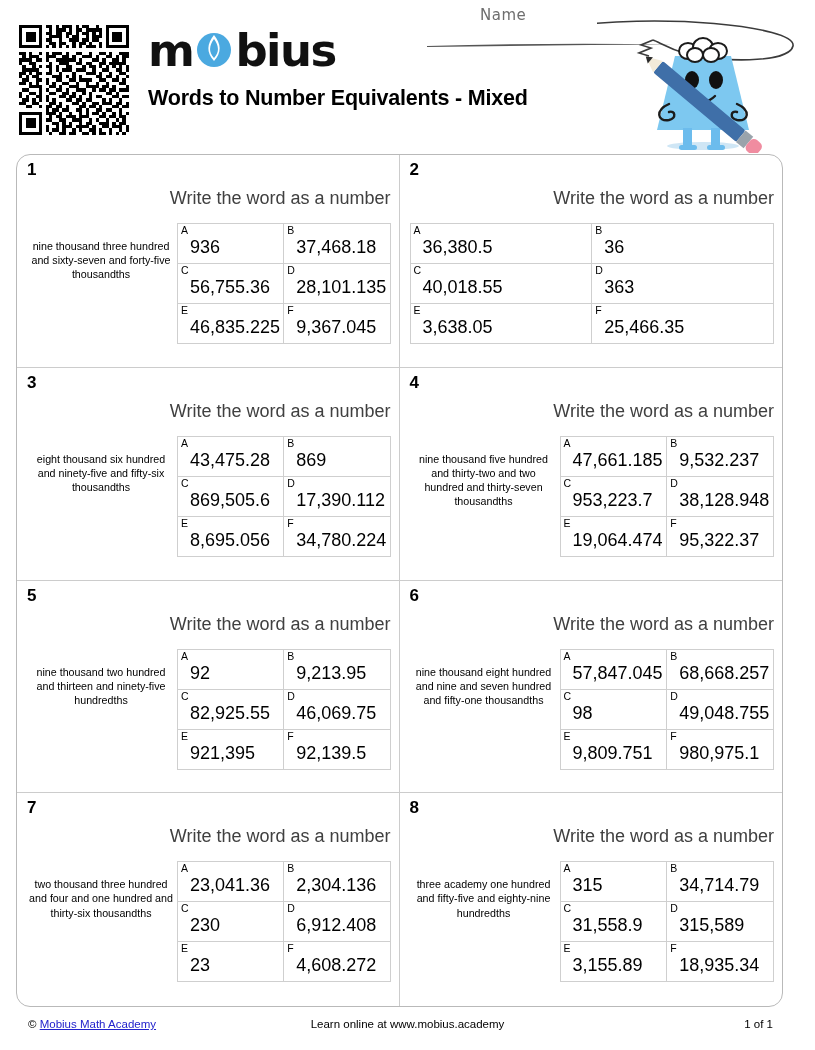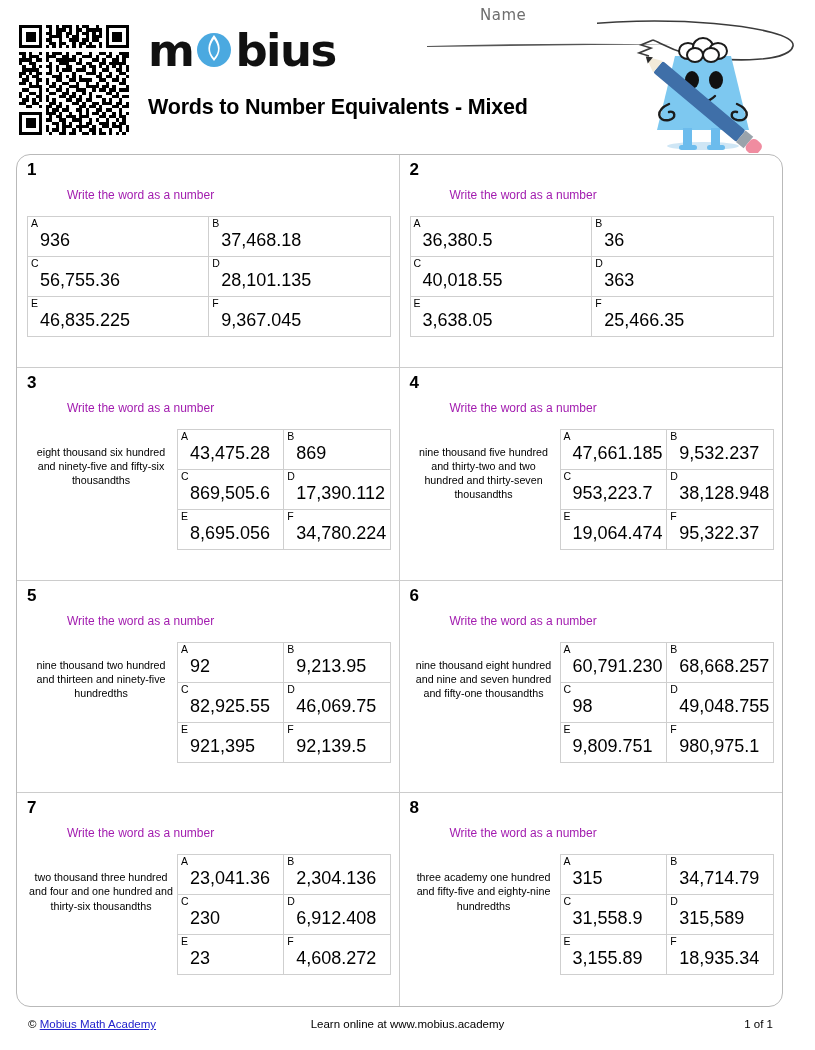--- a/index.html
+++ b/index.html
@@ -46,21 +46,21 @@
   .logo-o {
     display: inline-block;
     position: relative;
     width: 40px; height: 40px;
     vertical-align: -6px;
     margin: 0 1px;
   }
   .logo-o svg { display:block; }
 
   .wsheet-title {
-    margin-top: 19px;
+    margin-top: 10px;
     font-family: "Liberation Sans", sans-serif;
     font-weight: bold;
     font-size: 21.5px;
     letter-spacing: -0.2px;
     white-space: nowrap;
     color: #000;
   }
 
   .name-block {
     position: absolute;
@@ -113,26 +113,26 @@
   .qcell:nth-child(7), .qcell:nth-child(8) { border-bottom: none; }
 
   .qnum {
     font-family: "Liberation Sans", sans-serif;
     font-weight: bold;
     font-size: 17px;
     line-height: 1;
     margin-bottom: 2px;
   }
   .qprompt {
-    text-align: left;
-    font-size: 12px;
+    text-align: right;
+    font-size: 18px;
     padding-left: 40px;
     padding-top: 8px;
     padding-bottom: 6px;
-    color: #a21caf;
+    color: #404040;
   }
   .qbody {
     display: flex;
     align-items: flex-start;
     margin-top: 8px;
   }
   .qwords {
     width: 150px;
     flex: 0 0 150px;
     text-align: center;
@@ -561,20 +561,21 @@
   </div>
 </div>
 
 <div class="sheet">
   <div class="qgrid">
 
     <div class="qcell">
       <div class="qnum">1</div>
       <div class="qprompt">Write the word as a number</div>
       <div class="qbody">
+        <div class="qwords">nine thousand three hundred and sixty-seven and forty-five thousandths</div>
         <table class="opts">
           <tbody>
               <tr>
             <td>
               <span class="opt-letter">A</span>
               <span class="opt-val">936</span>
             </td>
             <td>
               <span class="opt-letter">B</span>
               <span class="opt-val">37,468.18</span>
@@ -775,21 +776,21 @@
     <div class="qcell">
       <div class="qnum">6</div>
       <div class="qprompt">Write the word as a number</div>
       <div class="qbody">
         <div class="qwords">nine thousand eight hundred and nine and seven hundred and fifty-one thousandths</div>
         <table class="opts">
           <tbody>
               <tr>
             <td>
               <span class="opt-letter">A</span>
-              <span class="opt-val">60,791.230</span>
+              <span class="opt-val">57,847.045</span>
             </td>
             <td>
               <span class="opt-letter">B</span>
               <span class="opt-val">68,668.257</span>
             </td>
           </tr>
           <tr>
             <td>
               <span class="opt-letter">C</span>
               <span class="opt-val">98</span>

